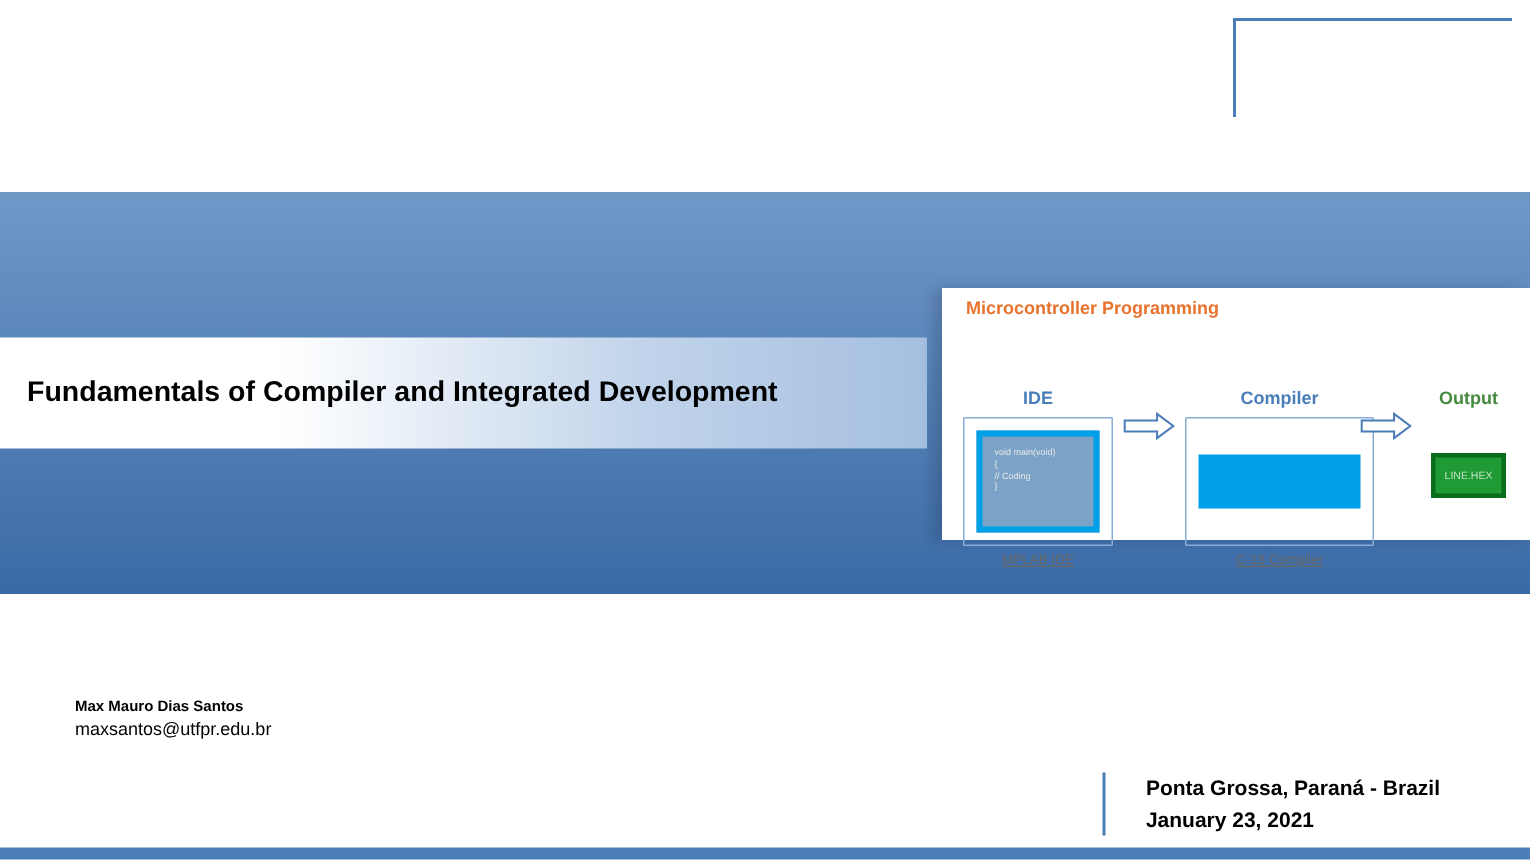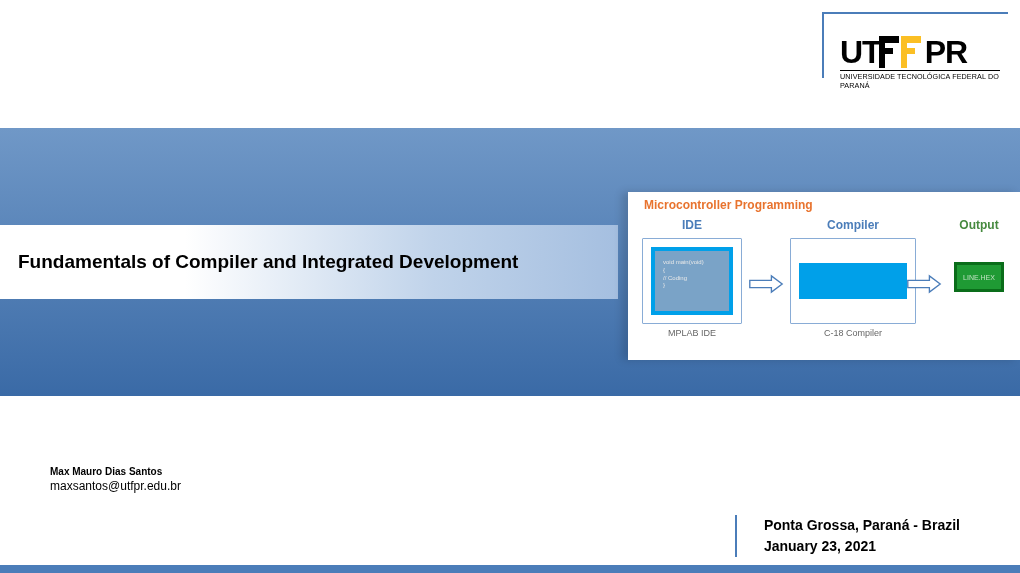--- a/index.html
+++ b/index.html
@@ -127,20 +127,21 @@
       position: absolute;
       top: 26px;
       bottom: 8px;
     }
     .dg-label {
       font-size: 12px;
       color: #4b7db9;
       font-weight: 600;
       text-align: center;
       margin-bottom: 6px;
+      margin-top: 40px;
     }
     .dg-label.out { color: #468a3f; }
     .dg-box {
       border: 1.5px solid #89acd6;
       height: 86px;
       position: relative;
       border-radius: 1px;
     }
     .dg-inner-blue {
       position: absolute;
@@ -171,20 +172,21 @@
       font-size: 7px;
       display: flex;
       align-items: center;
       justify-content: center;
     }
     .dg-sub {
       font-size: 9px;
       color: #666;
       text-align: center;
       margin-top: 4px;
+      text-decoration: underline;
     }
     .arrow {
       position: absolute;
       top: 82px;
       width: 36px;
       height: 20px;
     }
     .arrow svg { width:100%; height:100%; }
     
     .author {
@@ -223,26 +225,20 @@
       height: 8px;
       background: #4b7db9;
     }
   </style>
 </head>
 <body>
 
 <div class="logo-area">
   <div class="logo-top-line"></div>
   <div class="logo-left-line"></div>
-  <div class="logo">
-    <div class="logo-main">
-      <span class="ut">UT</span><span class="logo-f black"><span class="bar1"></span><span class="bar2"></span><span class="bar3"></span></span><span class="logo-f"><span class="bar1"></span><span class="bar2"></span><span class="bar3"></span></span><span>PR</span>
-    </div>
-    <div class="logo-sub">UNIVERSIDADE TECNOLÓGICA FEDERAL DO PARANÁ</div>
-  </div>
 </div>
 
 <div class="blue-band"></div>
 
 <div class="title-box">
   <div class="t1">Fundamentals of Compiler and Integrated Development</div>
 </div>
 
 <div class="diagram">
   <div class="diagram-title">Microcontroller Programming</div>

